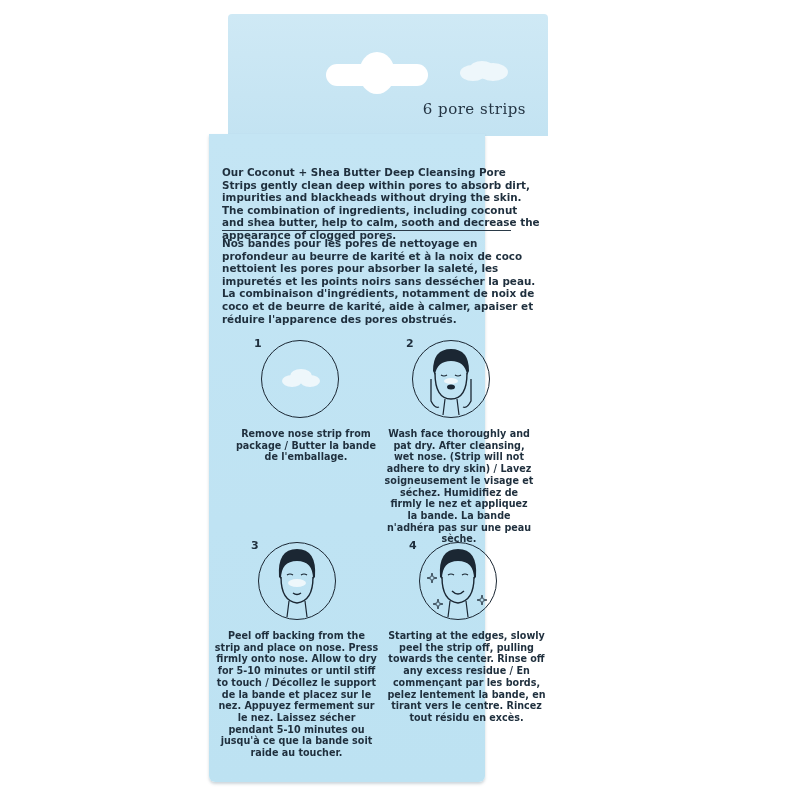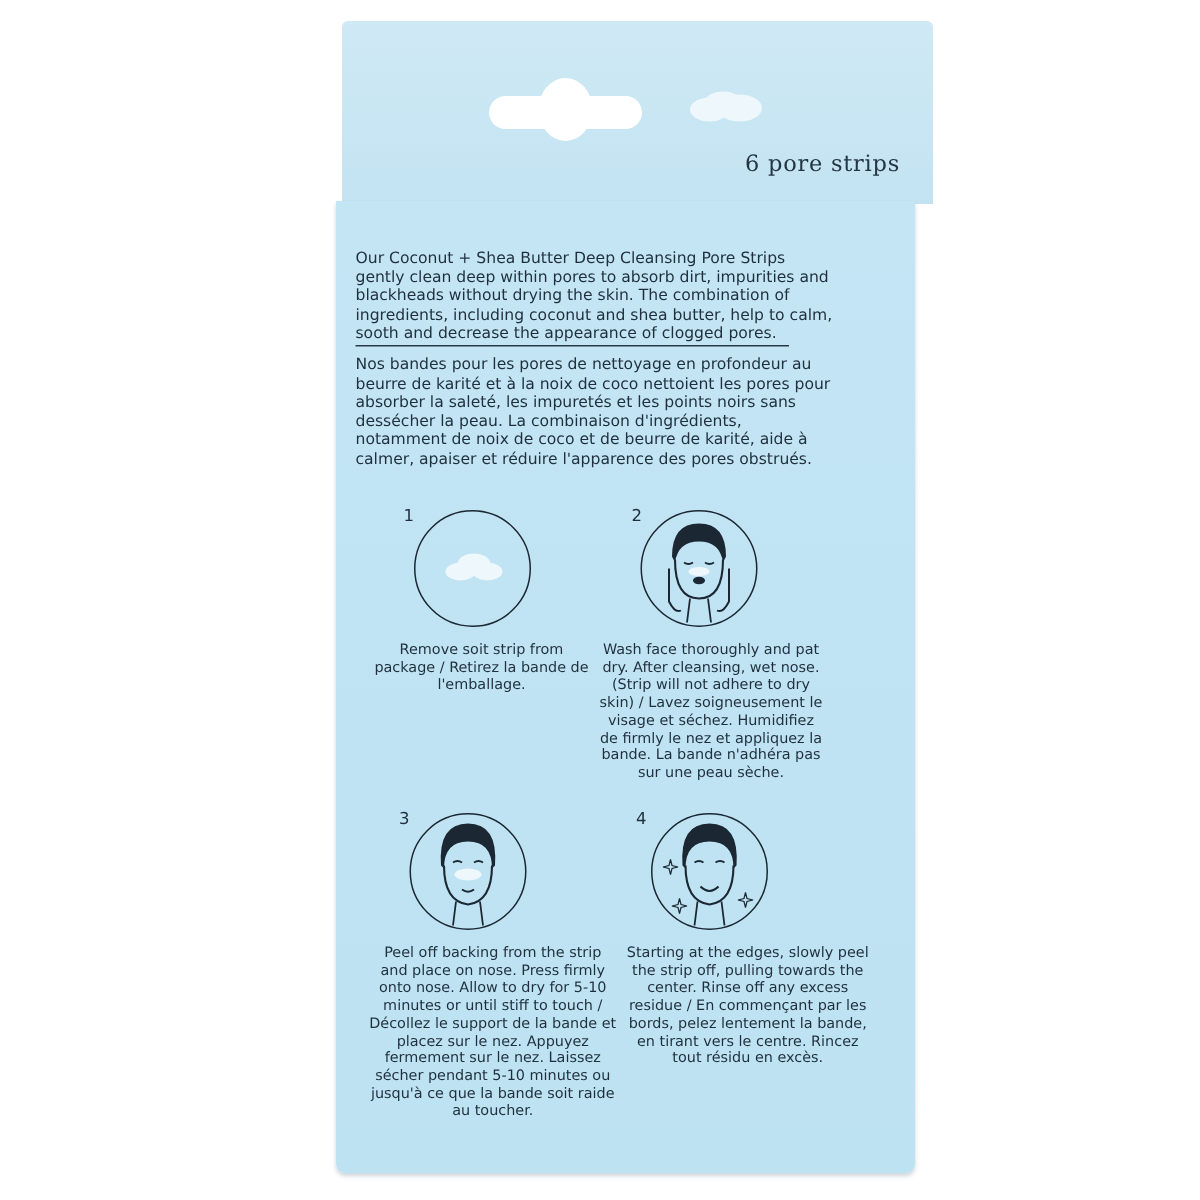--- a/index.html
+++ b/index.html
@@ -1,46 +1,46 @@
 <!DOCTYPE html>
 <html><head>
 <meta charset="utf-8">
 <style>
   html, body { margin:0; padding:0; }
   body { width:800px; height:800px; background:#ffffff; position:relative; overflow:hidden;
          font-family:"DejaVu Sans", sans-serif; color:#1d2b38; }
-  .flap { position:absolute; left:228px; top:14px; width:394px; height:122px;
+  .flap { position:absolute; left:228px; top:14px; width:320px; height:122px;
           background:linear-gradient(180deg,#cfe9f5 0%,#c3e3f2 100%);
           border-radius:4px 4px 0 0; }
   .hang-hole { position:absolute; left:98px; top:38px; width:102px; height:42px; }
   .hang-hole .bar { position:absolute; left:0; top:12px; width:102px; height:22px; background:#fff; border-radius:11px; }
   .hang-hole .circ { position:absolute; left:33px; top:0; width:36px; height:42px; background:#fff; border-radius:50%; }
   .strip-icon { position:absolute; left:232px; top:47px; width:48px; height:20px; }
   .strip-icon span { position:absolute; background:#eef7fb; border-radius:50%; }
   .count { position:absolute; right:22px; top:86px; font-family:"DejaVu Serif", serif;
            font-size:15px; letter-spacing:0.5px; color:#243544; }
-  .panel { position:absolute; left:224px; top:134px; width:386px; height:648px;
+  .panel { position:absolute; left:209px; top:134px; width:276px; height:648px;
            background:linear-gradient(180deg,#c4e5f4 0%,#bfe3f3 60%,#bde2f2 100%);
-           border-radius:0 0 6px 6px; box-shadow:0 2px 3px rgba(60,90,110,0.25); }
+           border-radius:0 0 6px 6px; box-shadow:0 2px 3px rgba(60,90,110,0.25);font-weight:bold; }
   .desc { position:absolute; left:13px; width:318px; font-size:10.4px; line-height:12.6px; color:#1f2f3d; }
   .desc.en { top:32px; }
   .desc.fr { top:103px; }
   .rule { position:absolute; left:13px; top:96px; width:289px; height:1px; background:#2a3a48; }
   .step { position:absolute; width:150px; text-align:center; }
   .step .num { position:absolute; top:-3px; font-size:11px; color:#1f2f3d; }
   .step .circle { position:absolute; width:76px; height:76px; border:1.6px solid #1b2733;
                   border-radius:50%; }
   .step .txt { position:absolute; top:88px; left:0; width:150px; font-size:9.6px; line-height:11.7px; color:#1f2f3d; }
   .s1 { left:22px; top:206px; } .s2 { left:175px; top:206px; }
   .s3 { left:5px; top:408px; }  .s4 { left:175px; top:408px; }
   .s1 .circle { left:30px; top:0; } .s1 .num { left:23px; }
   .s2 .circle { left:28px; top:0; } .s2 .num { left:22px; }
   .s3 .circle { left:44px; top:0; } .s3 .num { left:37px; }
   .s4 .circle { left:35px; top:0; } .s4 .num { left:25px; }
-  .s3 .txt, .s4 .txt { width:165px;margin-left:17px; }
+  .s3 .txt, .s4 .txt { width:165px; }
   .face { position:absolute; left:0; top:0; width:76px; height:76px; }
   .nose-strip { position:absolute; left:20px; top:28px; width:38px; height:18px; }
   .nose-strip span { position:absolute; background:#eef7fb; border-radius:50%; }
 </style>
 </head>
 <body>
 
 <div class="flap">
   <div class="hang-hole">
     <div class="bar"></div>
@@ -61,21 +61,21 @@
 
   <div class="step s1">
     <span class="num">1</span>
     <div class="circle">
       <div class="nose-strip">
         <span style="left:0;top:6px;width:20px;height:12px;"></span>
         <span style="left:18px;top:6px;width:20px;height:12px;"></span>
         <span style="left:8px;top:0;width:22px;height:14px;"></span>
       </div>
     </div>
-    <div class="txt">Remove soit strip from package / Retirez la bande de l'emballage.</div>
+    <div class="txt">Remove nose strip from package / Butter la bande de l'emballage.</div>
   </div>
 
   <div class="step s2">
     <span class="num">2</span>
     <div class="circle">
       <svg class="face" viewBox="0 0 76 76">
         <path d="M20 30 Q20 8 38 8 Q56 8 56 30 L54 34 Q52 20 38 20 Q24 20 22 34 Z" fill="#1b2733"></path>
         <path d="M22 32 Q22 58 38 58 Q54 58 54 32" fill="none" stroke="#1b2733" stroke-width="1.4"></path>
         <path d="M28 34 Q31 36 34 34 M42 34 Q45 36 48 34" stroke="#1b2733" stroke-width="1.2" fill="none"></path>
         <ellipse cx="38" cy="46" rx="4" ry="2.5" fill="#1b2733"></ellipse>

